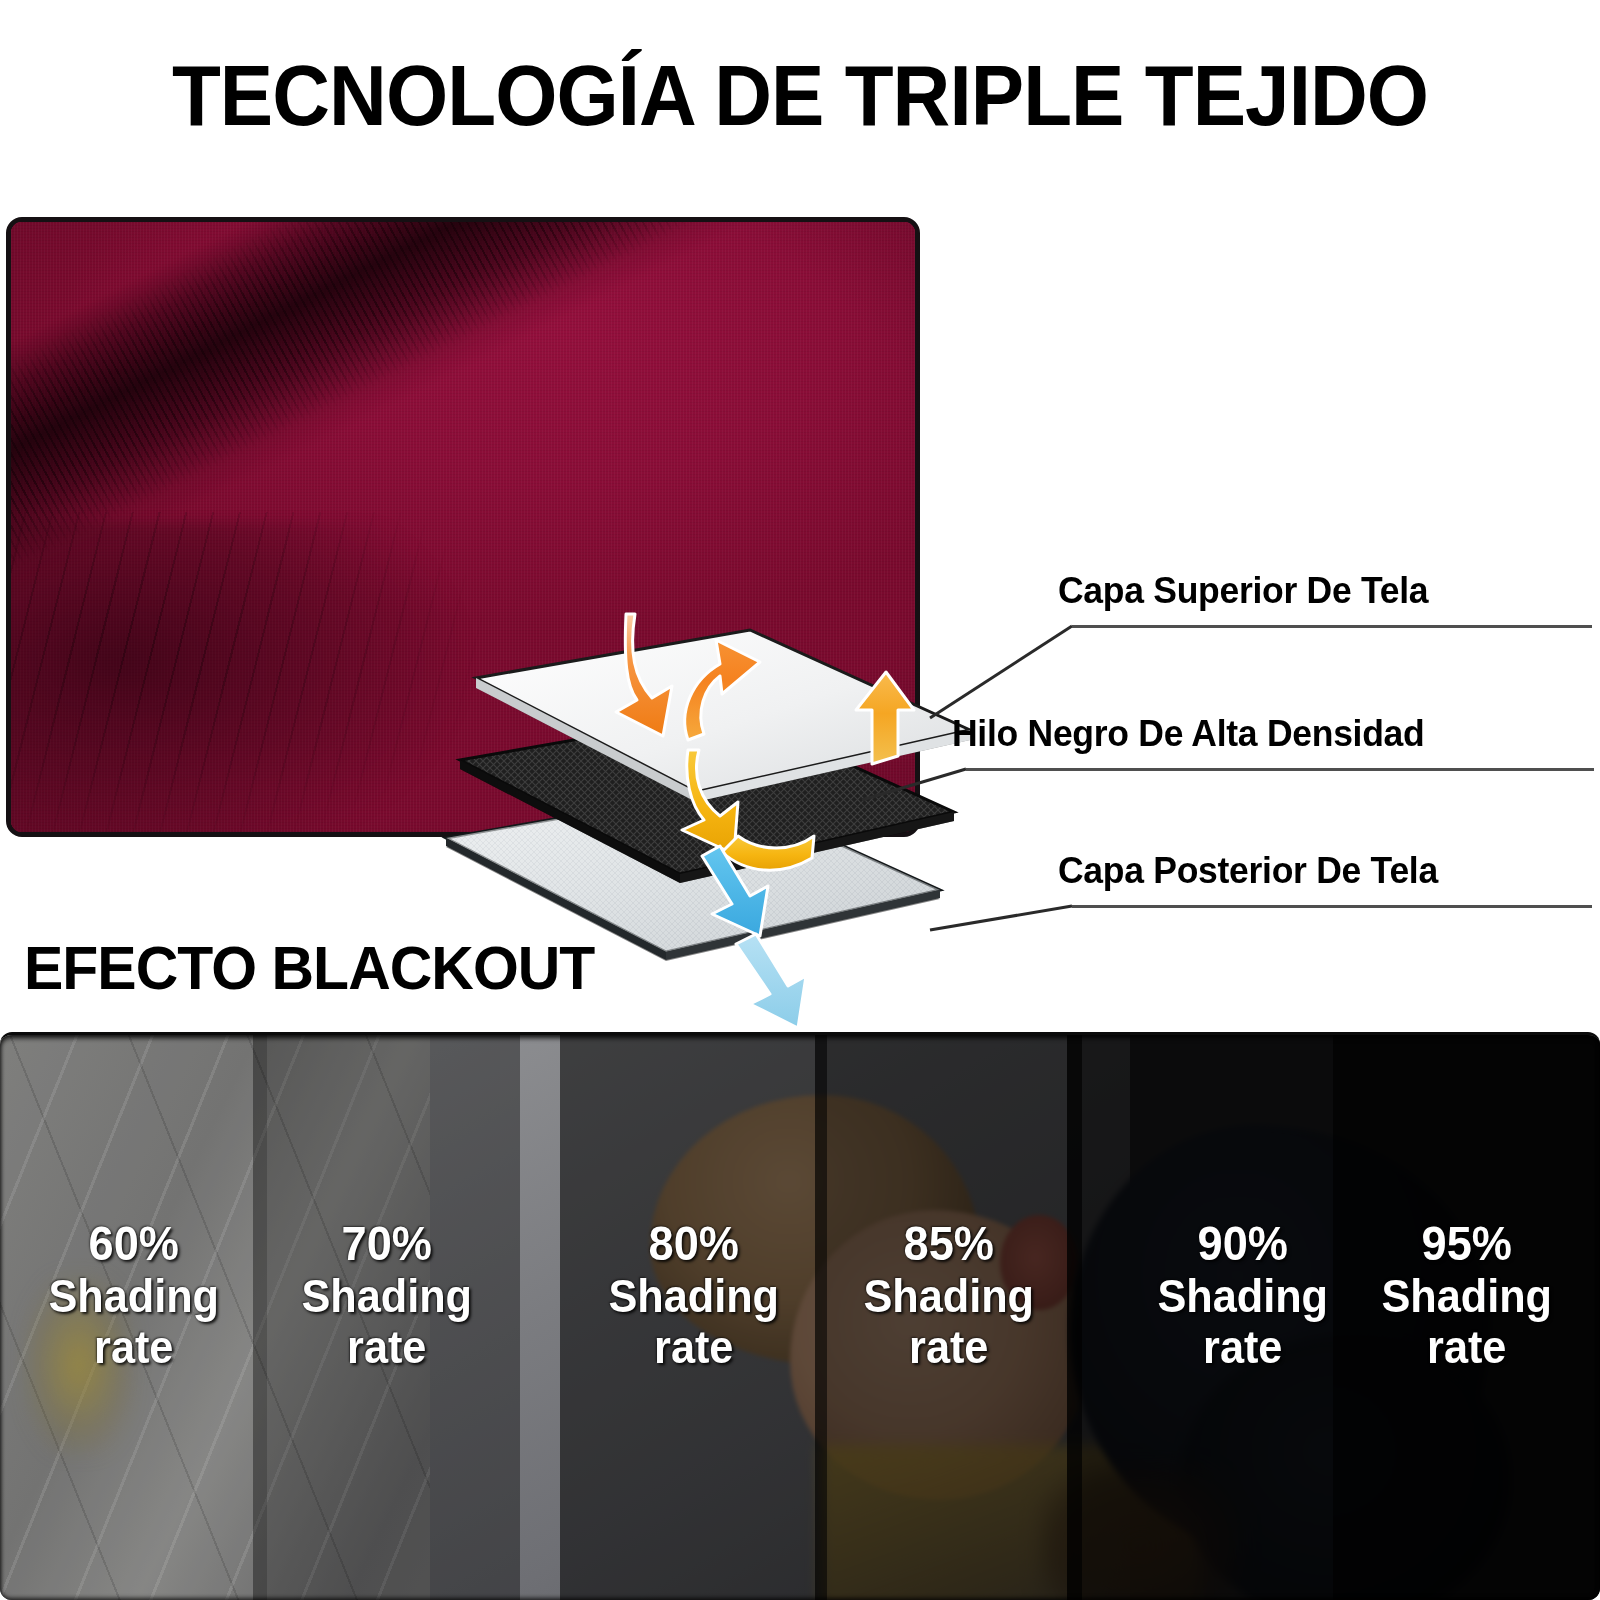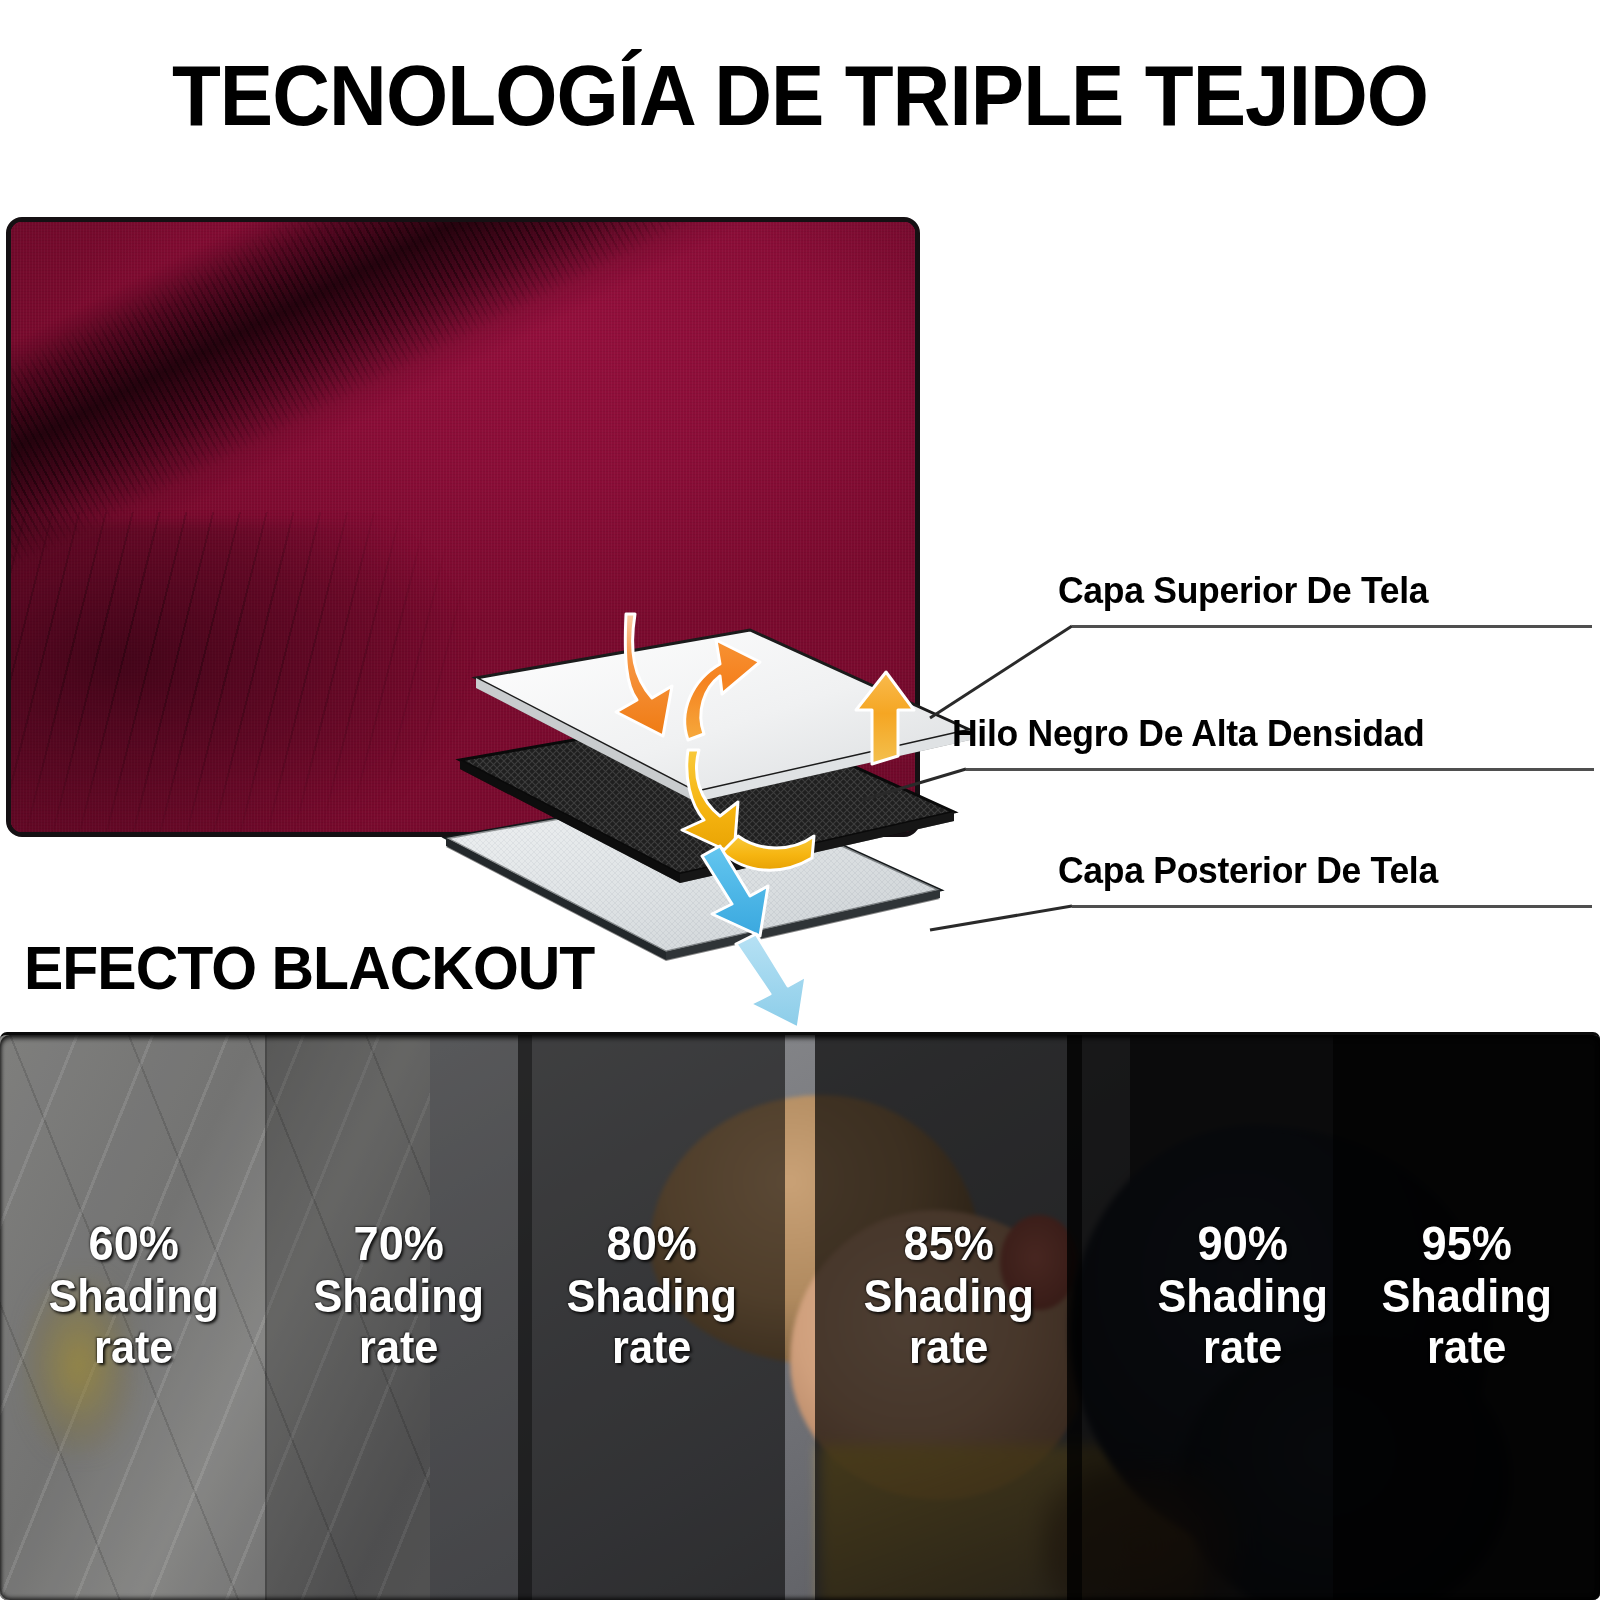--- a/index.html
+++ b/index.html
@@ -186,21 +186,21 @@
     white-space: nowrap;
   }
 
   
   .shading-strip {
     position: absolute;
     left: 0;
     top: 1032px;
     width: 1600px;
     height: 568px;
-    border-radius: 7px;
+    border-radius: 12px;
     overflow: hidden;
     background: #737373;
     border-top: 3px solid #0b0b0b;
   }
   
   .photo-base { position: absolute; inset: 0; background: #3b3b3d; }
   .bed-left {
     position: absolute; left: 0; top: 0; width: 640px; height: 100%;
     background:
       linear-gradient(116deg, #9b9b99 0%, #8d8d8c 28%, #a4a4a2 45%, #7f7f80 68%, #91918f 100%);
@@ -455,29 +455,29 @@
 
     <div id="panels">
         <div class="panel" style="left: 0px; width: 266.667px;">
           <div class="panel-overlay" style="opacity: 0.18;"></div>
           <div class="panel-text">
             <div class="panel-pct">60%</div>
             <div class="panel-label">Shading</div>
             <div class="panel-label">rate</div>
           </div>
         </div>
-        <div class="panel" style="left: 265px; width: 266.667px;">
+        <div class="panel" style="left: 253px; width: 266.667px;">
           <div class="panel-overlay" style="opacity: 0.38;"></div>
           <div class="panel-text">
             <div class="panel-pct">70%</div>
             <div class="panel-label">Shading</div>
             <div class="panel-label">rate</div>
           </div>
         </div>
-        <div class="panel" style="left: 518px; width: 266.667px;">
+        <div class="panel" style="left: 560px; width: 266.667px;">
           <div class="panel-overlay" style="opacity: 0.55;"></div>
           <div class="panel-text">
             <div class="panel-pct">80%</div>
             <div class="panel-label">Shading</div>
             <div class="panel-label">rate</div>
           </div>
         </div>
         <div class="panel" style="left: 815px; width: 266.667px;">
           <div class="panel-overlay" style="opacity: 0.66;"></div>
           <div class="panel-text">

